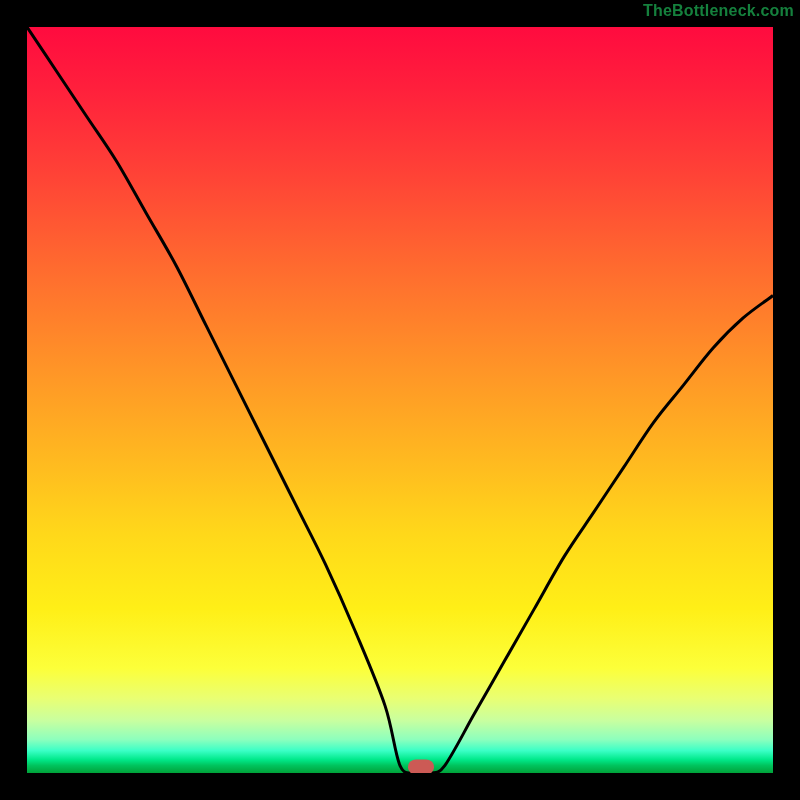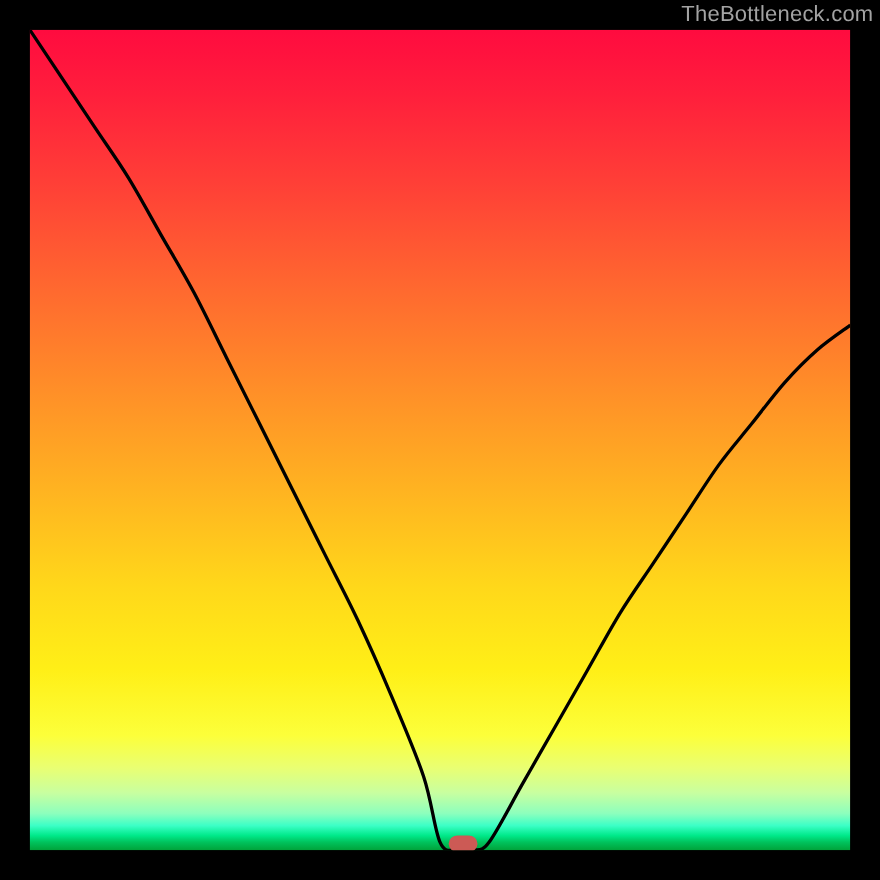--- a/index.html
+++ b/index.html
@@ -14,23 +14,23 @@
   .frame {
     position: relative;
     width: 800px;
     height: 800px;
     background: #000;
   }
   .attribution {
     position: absolute;
     top: 2px;
     right: 6px;
-    font-size: 20px;
-    font-weight: 400;
-    color: #a3a3a3;
+    font-size: 16px;
+    font-weight: 700;
+    color: #15803d;
     letter-spacing: 0.2px;
   }
   .plot {
     position: absolute;
     left: 27px;
     top: 27px;
     width: 746px;
     height: 746px;
     overflow: hidden;
   }

